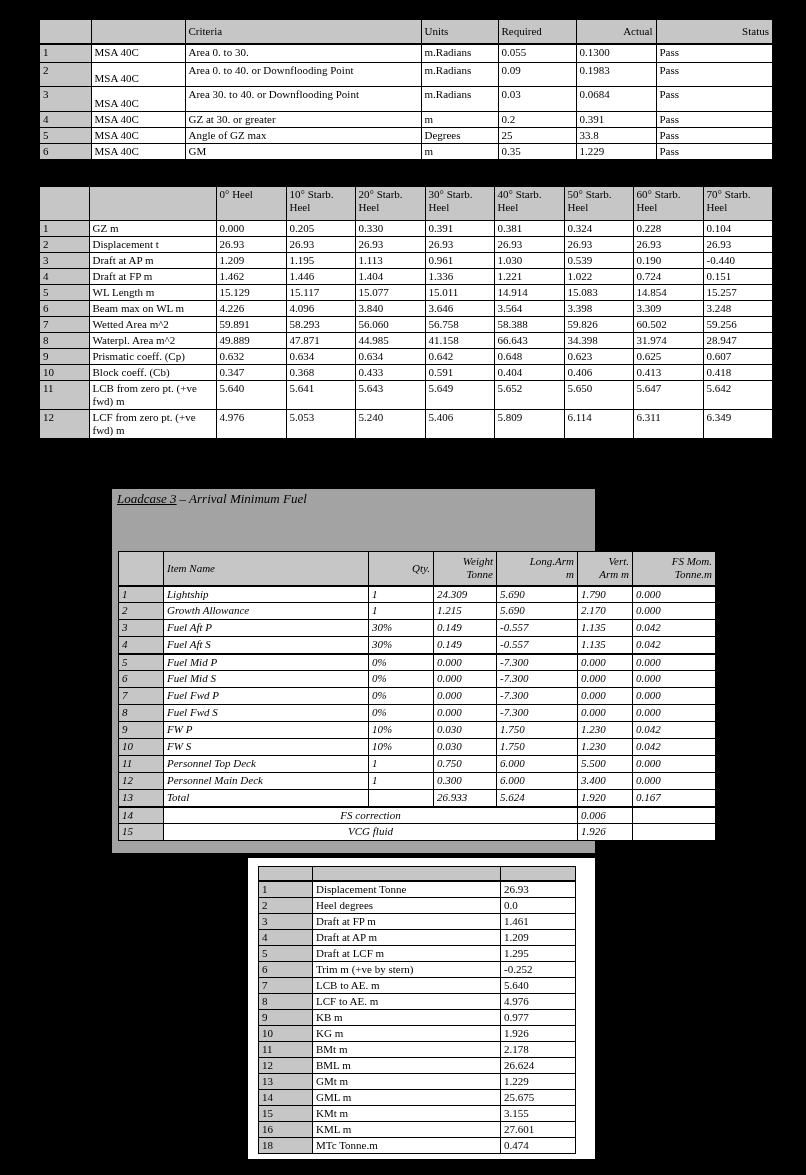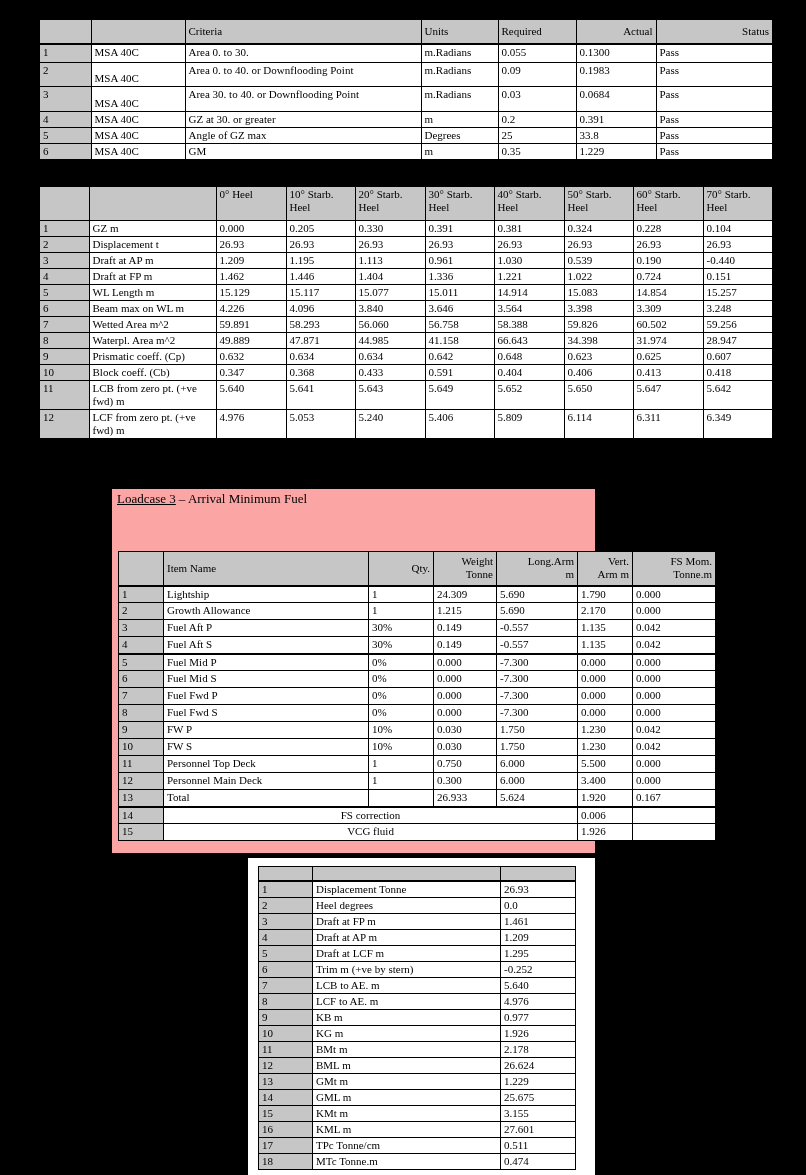--- a/index.html
+++ b/index.html
@@ -35,21 +35,22 @@
   #criteria-table tbody tr:nth-child(3) td:nth-child(2) { vertical-align:bottom; }
 
   
   #heel-table { position:absolute; left:38px; top:185px; width:734px; }
   #heel-table thead tr { height:34px;margin-top:19px; }
   #heel-table tbody tr { height:16px; }
 
   
   #loadcase-block {
     position:absolute; left:112px; top:489px; width:483px; height:364px;
-    background:#fca5a5;
+    background:#a3a3a3;
+    font-style:italic;
   }
   #loadcase-title {
     position:absolute; left:5px; top:2px; font-size:13px; line-height:16px;
   }
   #loadcase-title .u { text-decoration:underline; padding-right:3px; }
   #loadcase-table { position:absolute; left:6px; top:62px; width:597px; border-width:1px; }
   #loadcase-table thead tr { height:34px; }
   #loadcase-table thead td { vertical-align:middle; border-bottom-width:2px; }
   #loadcase-table tbody tr { height:17px; }
   #loadcase-table tbody tr:nth-child(4) td { border-bottom-width:2px; }
@@ -651,25 +652,20 @@
         <td>KMt m</td>
         <td>3.155</td>
       </tr>
 
       <tr>
         <td class="gray">16</td>
         <td>KML m</td>
         <td>27.601</td>
       </tr>
 
-      <tr>
-        <td class="gray">17</td>
-        <td>TPc Tonne/cm</td>
-        <td>0.511</td>
-      </tr>
 
       <tr>
         <td class="gray">18</td>
         <td>MTc Tonne.m</td>
         <td>0.474</td>
       </tr>
     </tbody>
   </table>
 </div>
 

